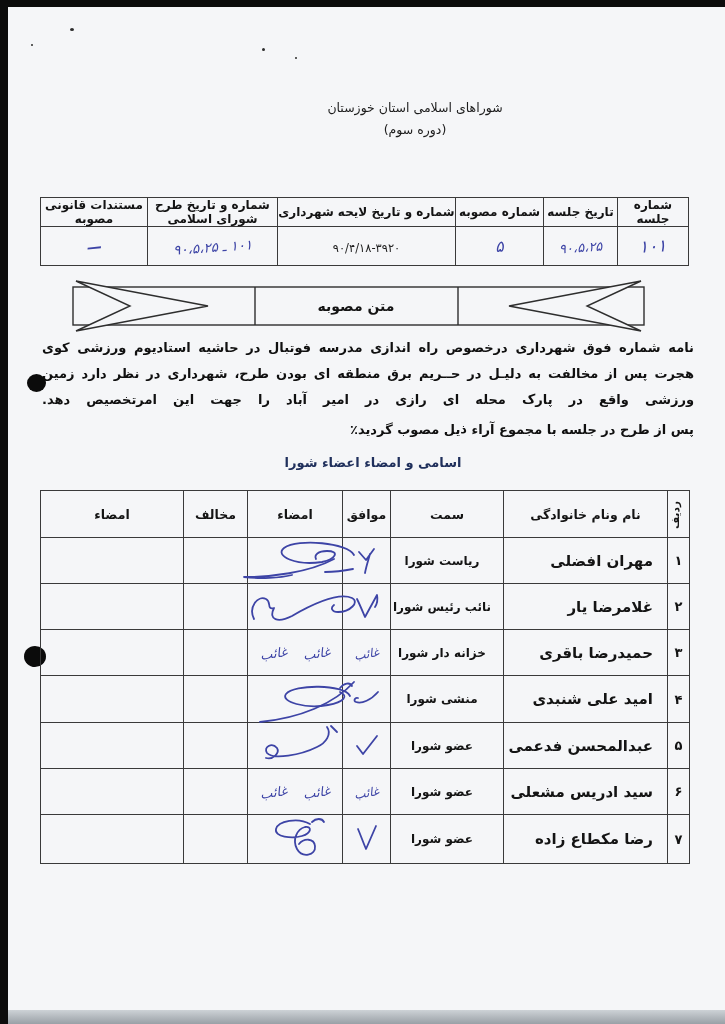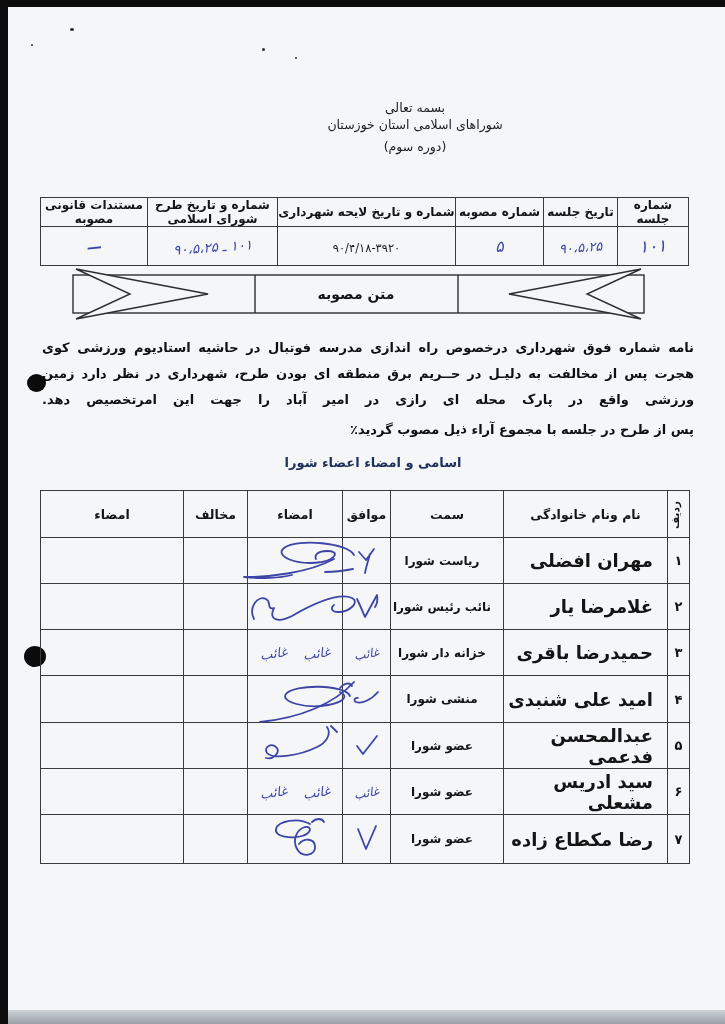--- a/index.html
+++ b/index.html
@@ -39,21 +39,21 @@
   .meta-table td{height:38px;}
   .print-val{font-size:11.5px;color:#1d1d1d;letter-spacing:.5px;}
   .hand{color:#3d44a6;font-style:italic;display:inline-block;}
   .hand.session{font-size:17px;transform:rotate(-3deg);letter-spacing:2px;}
   .hand.date{font-size:13px;transform:rotate(-4deg);}
   .hand.num{font-size:16px;transform:rotate(-5deg);}
   .hand.plan{font-size:13.5px;transform:rotate(-4deg);white-space:nowrap;}
   .hand.dash{font-size:15px;font-weight:bold;transform:rotate(-6deg);}
 
   
-  .banner{position:absolute;left:64px;top:259px;width:573px;height:56px;}
+  .banner{position:absolute;left:64px;top:271px;width:573px;height:56px;}
   .banner svg{display:block;}
   .banner-text{font-weight:bold;font-size:14px;fill:#141414;}
 
   
   .body-text{
     position:absolute;left:30px;top:324px;width:660px;direction:rtl;
     color:#101010;font-weight:bold;font-size:13px;line-height:26px;
   }
   .body-text p{margin:4px;text-align:justify;text-align-last:justify;}
   .body-text p.closing{text-align:right;text-align-last:right;}
@@ -70,21 +70,21 @@
   .members-table{
     position:absolute;left:32px;top:483px;width:649px;direction:rtl;
   }
   .members-table th,.members-table td{
     border:1.4px solid #3a3a3a;padding:0;vertical-align:middle;overflow:visible;
   }
   .members-table th{height:46px;font-size:12.5px;font-weight:bold;color:#141414;text-align:center;}
   .members-table td{height:45px;text-align:center;}
   .radif-rot{display:inline-block;transform:rotate(-90deg);font-size:10.5px;white-space:nowrap;}
   .c-num{font-weight:bold;font-size:13px;color:#141414;}
-  .c-name{font-weight:bold;font-size:18px;color:#141414;text-align:right !important;padding-right:14px !important;}
+  .c-name{font-weight:bold;font-size:15px;color:#141414;text-align:right !important;padding-right:14px !important;}
   .c-role{font-weight:bold;font-size:12px;color:#141414;text-align:right;padding-right:10px !important;white-space:nowrap;}
   .ink{stroke:#3d44a6;stroke-width:1.8;fill:none;stroke-linecap:round;stroke-linejoin:round;}
   .vote-svg{display:inline-block;vertical-align:middle;overflow:visible;}
   .sig-svg{display:inline-block;vertical-align:middle;overflow:visible;margin-right:-34px;}
   .absent-note{
     color:#3d44a6;font-style:italic;font-size:13px;display:inline-block;
     transform:rotate(-9deg);letter-spacing:1px;
   }
   .absent-note.small{font-size:12px;}
   .absent-note.t2{margin-right:10px;}
@@ -94,21 +94,20 @@
 
 <div class="stage">
   <div class="paper">
 
     <div class="speck" style="left:62px;top:21px;width:4px;height:3px;"></div>
     <div class="speck" style="left:23px;top:37px;width:2px;height:2px;"></div>
     <div class="speck" style="left:254px;top:41px;width:3px;height:3px;"></div>
     <div class="speck" style="left:287px;top:50px;width:2px;height:2px;"></div>
 
     <div class="doc-header">
-      <span class="hline">بسمه تعالی</span>
       <span class="hline">شوراهای اسلامی استان خوزستان</span>
       <span class="hline last">(دوره سوم)</span>
     </div>
 
     <table class="meta-table">
       <colgroup>
         <col style="width:71px">
           <col style="width:74px">
           <col style="width:88px">
         <col style="width:178px">

